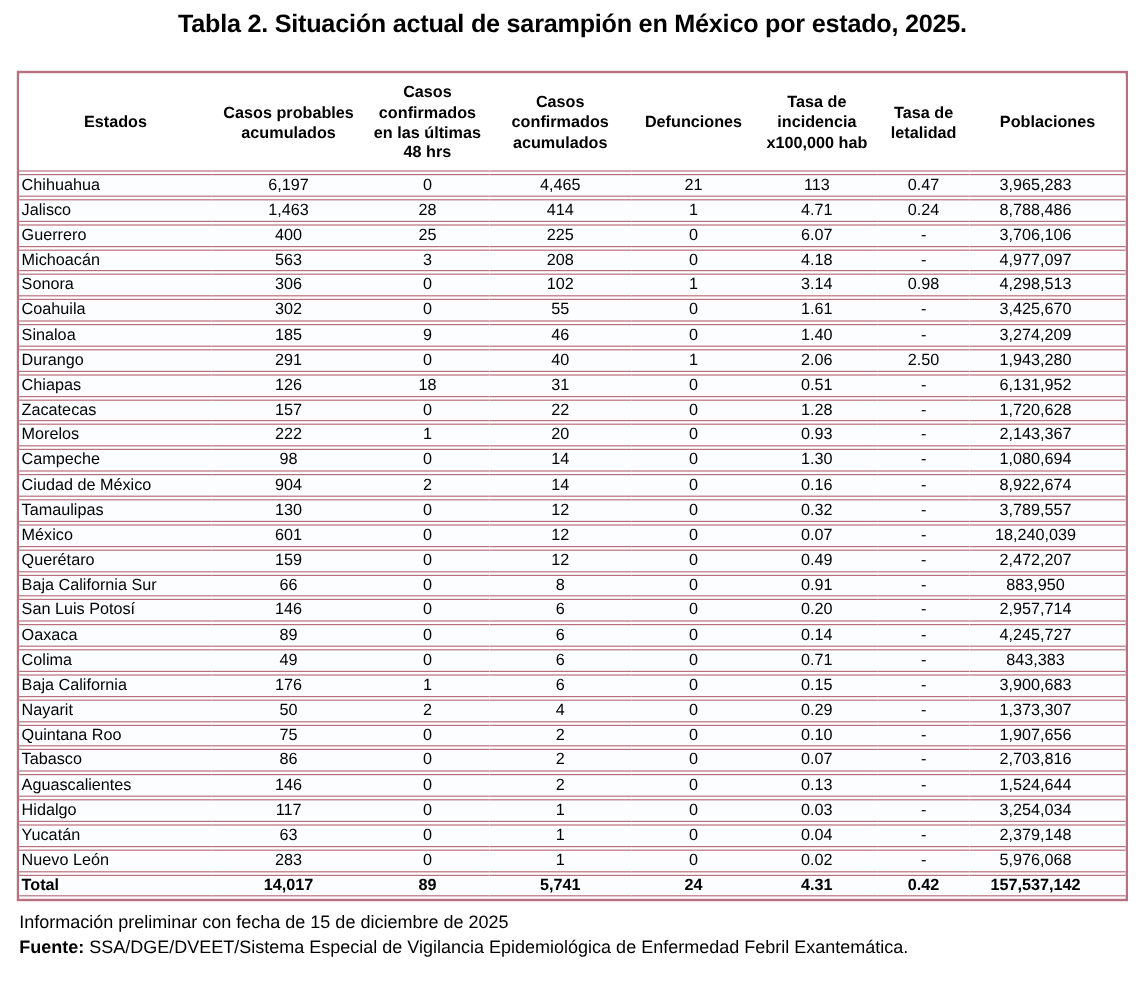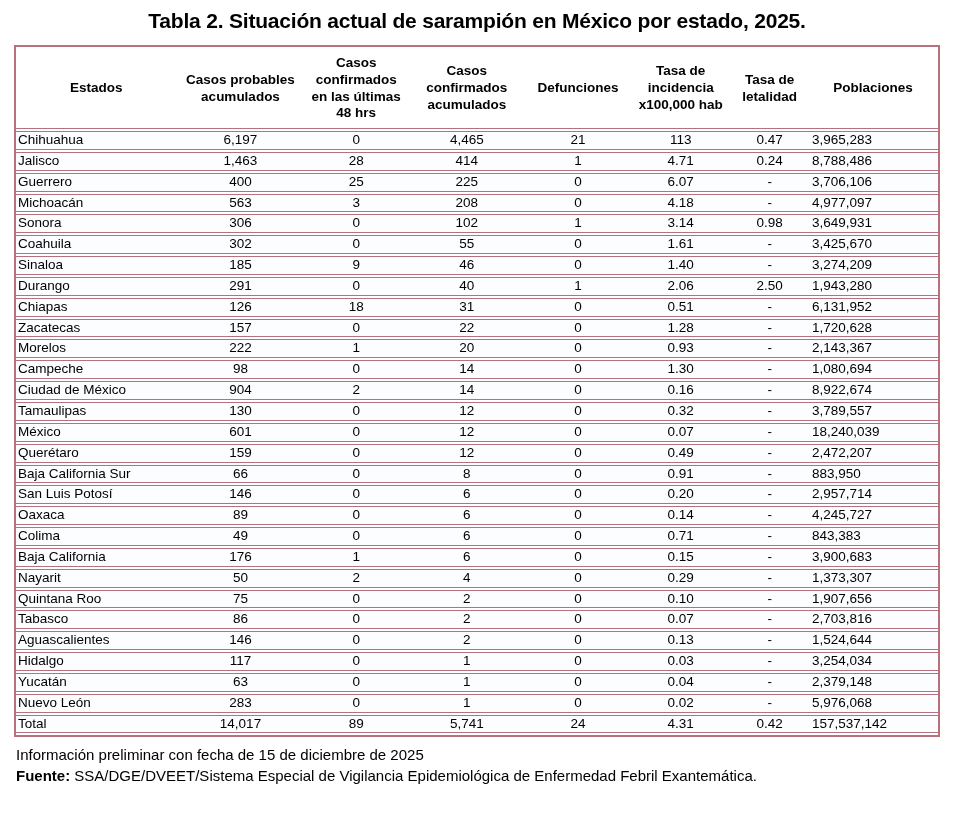--- a/index.html
+++ b/index.html
@@ -9,21 +9,21 @@
   }
   *{box-sizing:border-box;}
   html,body{margin:0;padding:0;}
   body{
     width:954px;height:834px;background:#ffffff;
     font-family:"Liberation Sans", sans-serif;color:var(--text-color);
   }
   .page{position:relative;width:954px;height:834px;overflow:hidden;}
   .page-title{
     text-align:center;font-size:21px;font-weight:700;
-    margin:0;padding:9px 0 12px 0;letter-spacing:-0.2px;
+    margin:0;padding:9px 0 26px 0;letter-spacing:-0.2px;
   }
   .table-wrap{
     margin:0 14px;border:2px solid var(--border-color);
     background:#ffffff;
   }
   table{
     width:100%;border-collapse:separate;border-spacing:0 2px;
     font-size:13.5px;table-layout:fixed;
   }
   thead th{
@@ -43,22 +43,22 @@
   th:nth-child(2),td:nth-child(2){width:13.9%;}
   th:nth-child(3),td:nth-child(3){width:11.2%;}
   th:nth-child(4),td:nth-child(4){width:12.8%;}
   th:nth-child(5),td:nth-child(5){width:11.3%;}
   th:nth-child(6),td:nth-child(6){width:11.0%;}
   th:nth-child(7),td:nth-child(7){width:8.3%;}
   th:nth-child(8),td:nth-child(8){width:14.1%;}
   
   tbody td{text-align:center;}
   tbody td:nth-child(1){text-align:left;padding-left:2px;}
-  tbody td:nth-child(8){text-align:left;padding-right:24px;}
-  tr.total td{font-weight:400;}
+  tbody td:nth-child(8){text-align:center;padding-right:24px;}
+  tr.total td{font-weight:700;}
   .footnote{
     margin:8px 14px 12px 16px;font-size:15px;line-height:1.38;
   }
   .footnote .src-label{font-weight:700;text-align:center;}
 </style>
 </head>
 <body>
 
 <div class="page">
 
@@ -120,21 +120,21 @@
             <td>4,977,097</td>
           </tr>
           <tr>
             <td>Sonora</td>
             <td>306</td>
             <td>0</td>
             <td>102</td>
             <td>1</td>
             <td>3.14</td>
             <td>0.98</td>
-            <td>3,649,931</td>
+            <td>4,298,513</td>
           </tr>
           <tr>
             <td>Coahuila</td>
             <td>302</td>
             <td>0</td>
             <td>55</td>
             <td>0</td>
             <td>1.61</td>
             <td>-</td>
             <td>3,425,670</td>

